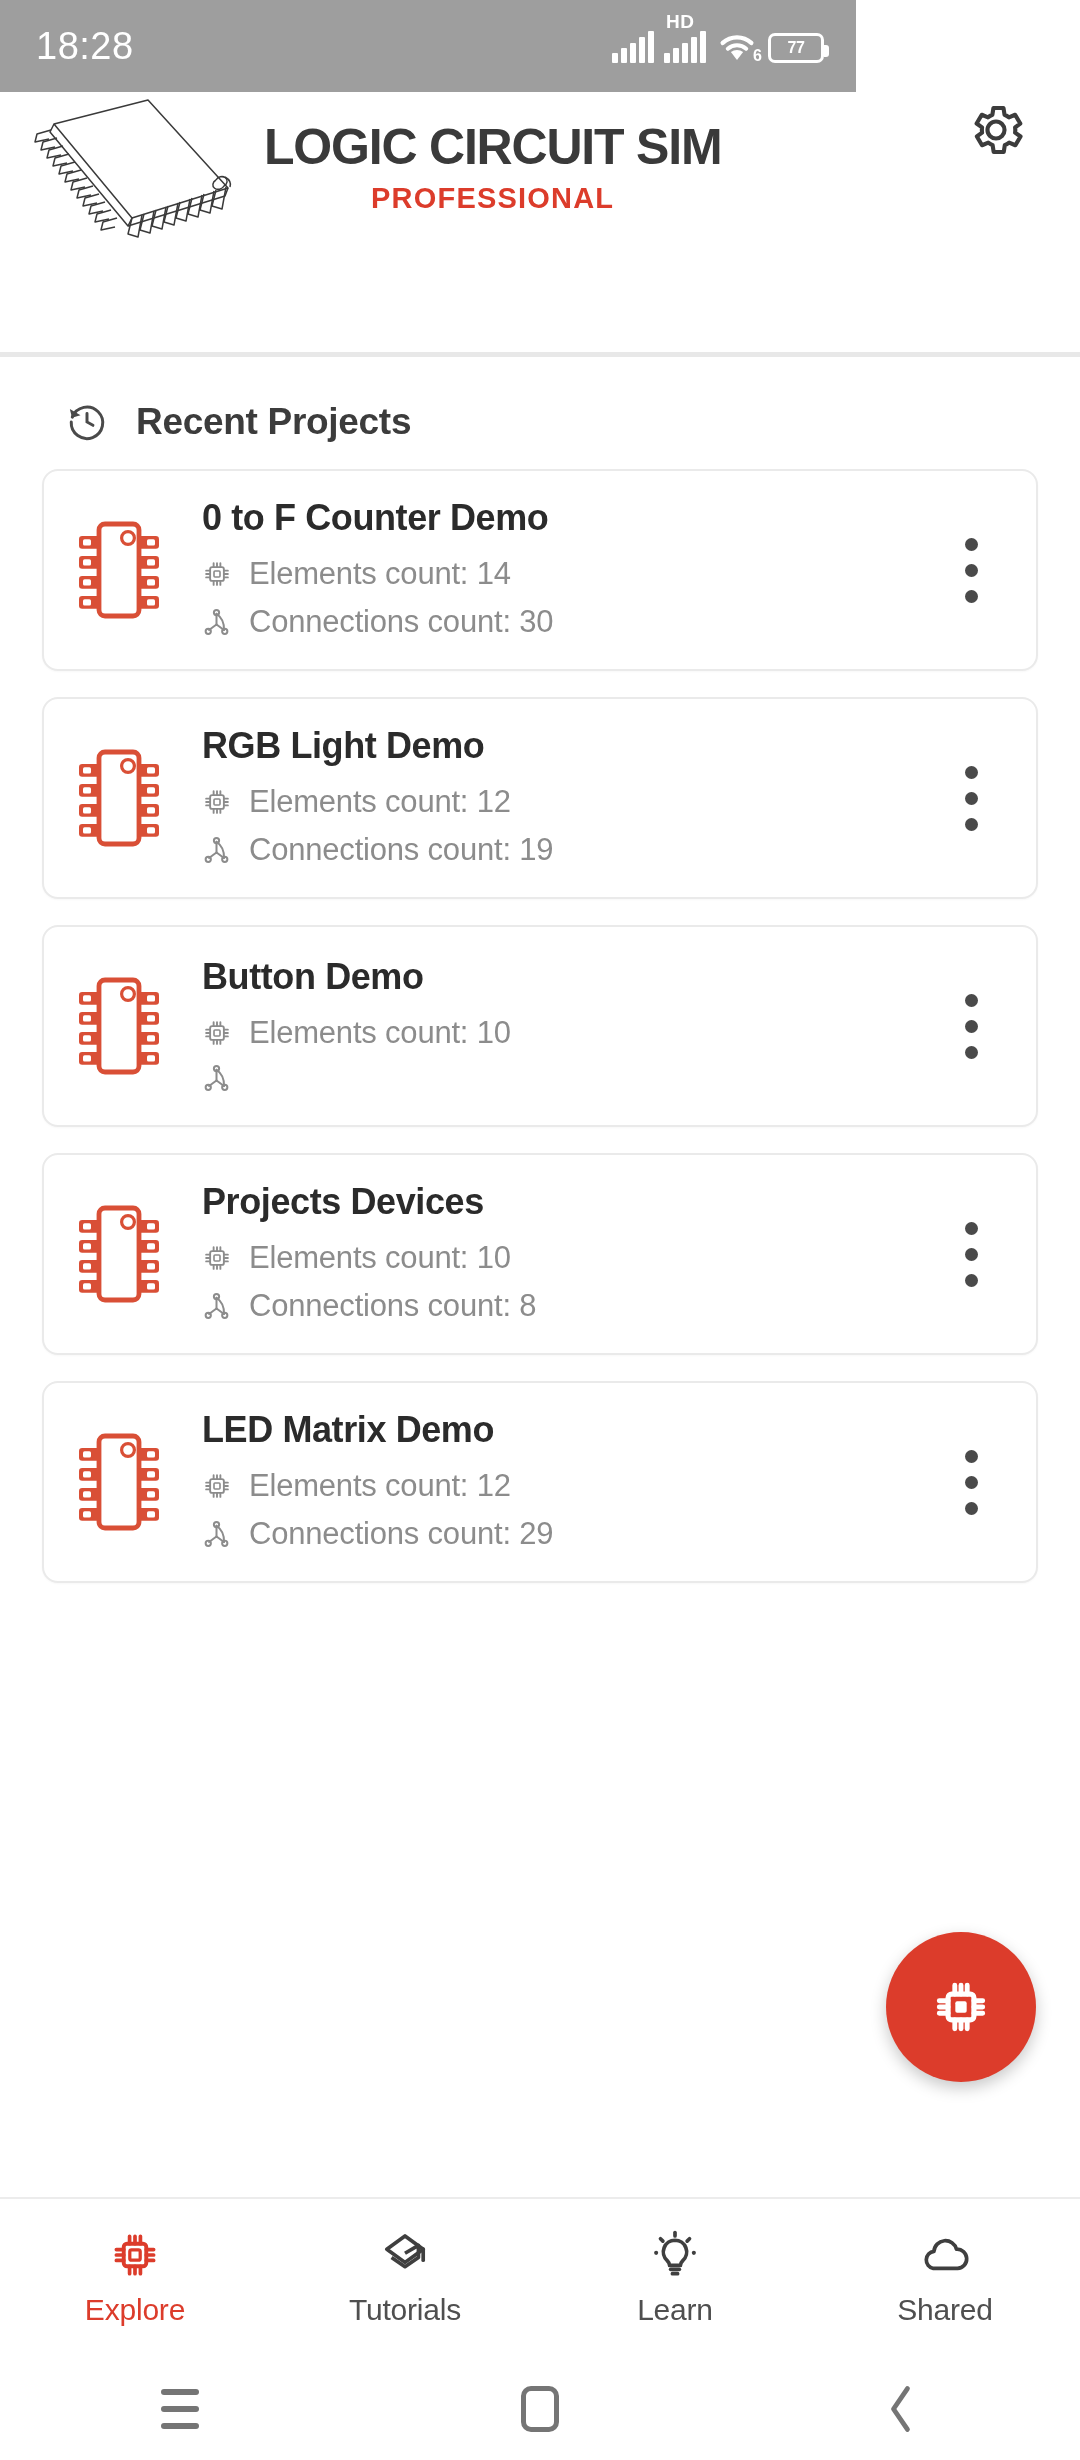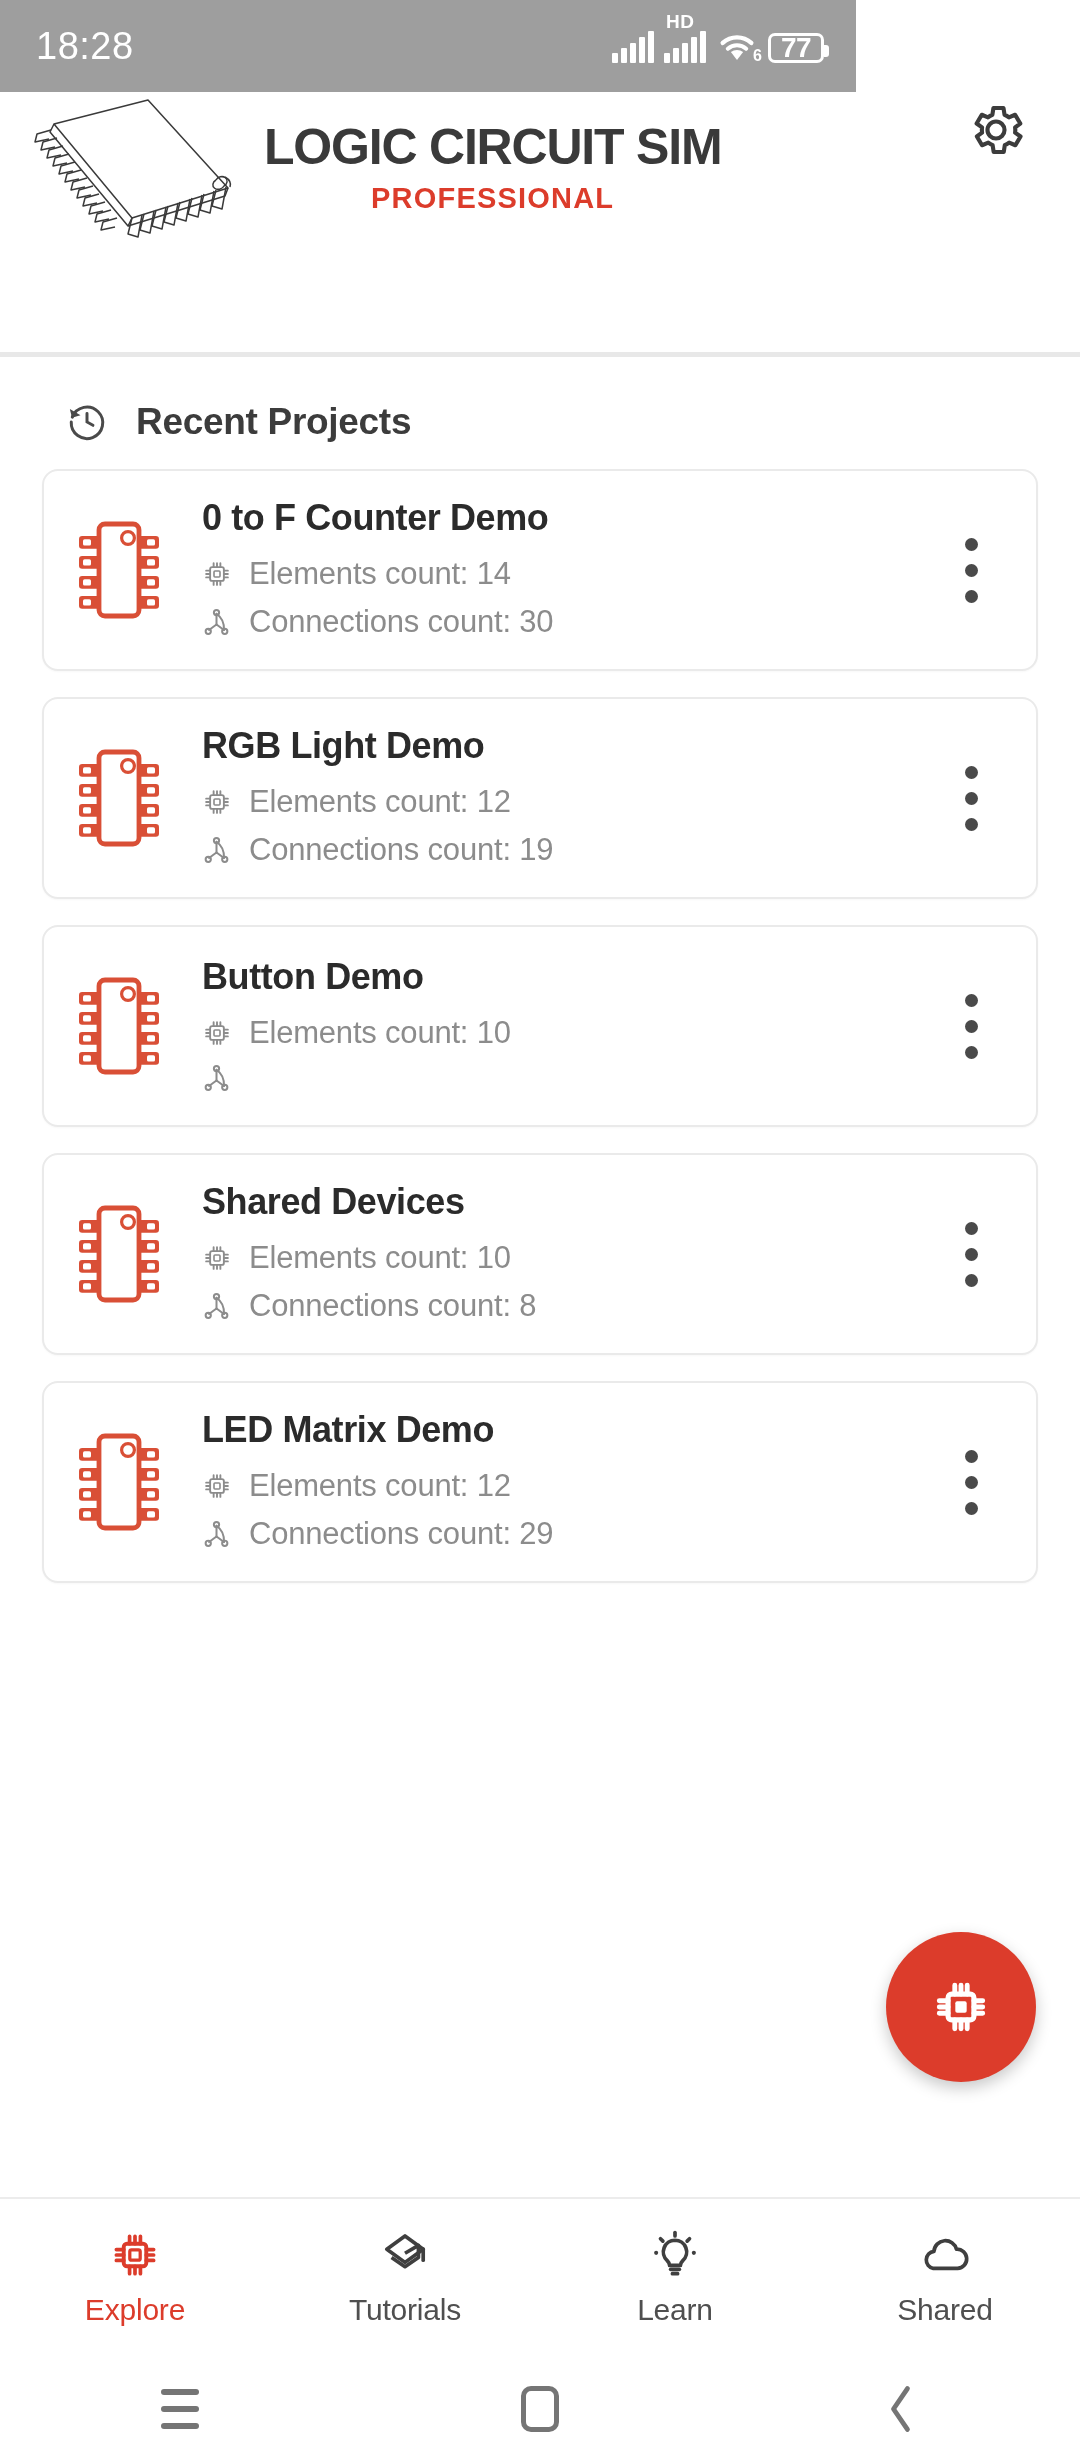--- a/index.html
+++ b/index.html
@@ -34,21 +34,21 @@
   .wifi-wrap{ position:relative; width:42px; height:34px; }
   .wifi-num{ position:absolute; right:-4px; bottom:-2px; color:#fff; font-size:16px; font-weight:600; }
   .battery{
     width:56px; height:30px; border:3px solid #fff; border-radius:7px;
     display:flex; align-items:center; justify-content:center; position:relative;
   }
   .battery:after{
     content:""; position:absolute; right:-8px; top:9px;
     width:5px; height:12px; background:#fff; border-radius:0 3px 3px 0;
   }
-  .batt-num{ color:#fff; font-size:28px; font-weight:700; letter-spacing:-0.5px; }
+  .batt-num{ color:#fff; font-size:16px; font-weight:700; letter-spacing:-0.5px; }
 
   
   .appbar{
     position:absolute; top:92px; left:0; width:1080px; height:262px;
     background:#fff; display:flex; align-items:flex-start;
   }
   .logo-zone{ display:flex; align-items:center; padding-left:20px; }
   .chip-art{ width:240px; height:150px; flex:0 0 auto; }
   .brand{ margin-left:4px; }
   .brand-main{
@@ -427,21 +427,21 @@
               <rect x="6" y="32.6" width="4" height="3.2" rx="0.8"></rect>
                 <rect x="6" y="42.6" width="4" height="3.2" rx="0.8"></rect>
               <rect x="38" y="12.6" width="4" height="3.2" rx="0.8"></rect>
                 <rect x="38" y="22.6" width="4" height="3.2" rx="0.8"></rect>
               <rect x="38" y="32.6" width="4" height="3.2" rx="0.8"></rect>
                 <rect x="38" y="42.6" width="4" height="3.2" rx="0.8"></rect>
             </g>
           </svg>
         </div>
         <div class="card-body">
-          <div class="card-title">Shared Devices</div>
+          <div class="card-title">Projects Devices</div>
           <div class="meta-row">
             <svg width="30" height="30" viewBox="0 0 24 24">
               <rect x="6.5" y="6.5" width="11" height="11" rx="1.6" fill="none" stroke="#8c8c8c" stroke-width="1.5"></rect>
               <rect x="9.6" y="9.6" width="4.8" height="4.8" rx="0.8" fill="none" stroke="#8c8c8c" stroke-width="1.3"></rect>
               <g stroke="#8c8c8c" stroke-width="1.5" stroke-linecap="round">
                 <path d="M9.3 6.5V3.3M12 6.5V3.3M14.7 6.5V3.3M9.3 20.7v-3.2M12 20.7v-3.2M14.7 20.7v-3.2"></path>
                 <path d="M6.5 9.3H3.3M6.5 12H3.3M6.5 14.7H3.3M20.7 9.3h-3.2M20.7 12h-3.2M20.7 14.7h-3.2"></path>
               </g>
             </svg>
             <span class="meta-text">Elements count: 10</span>

